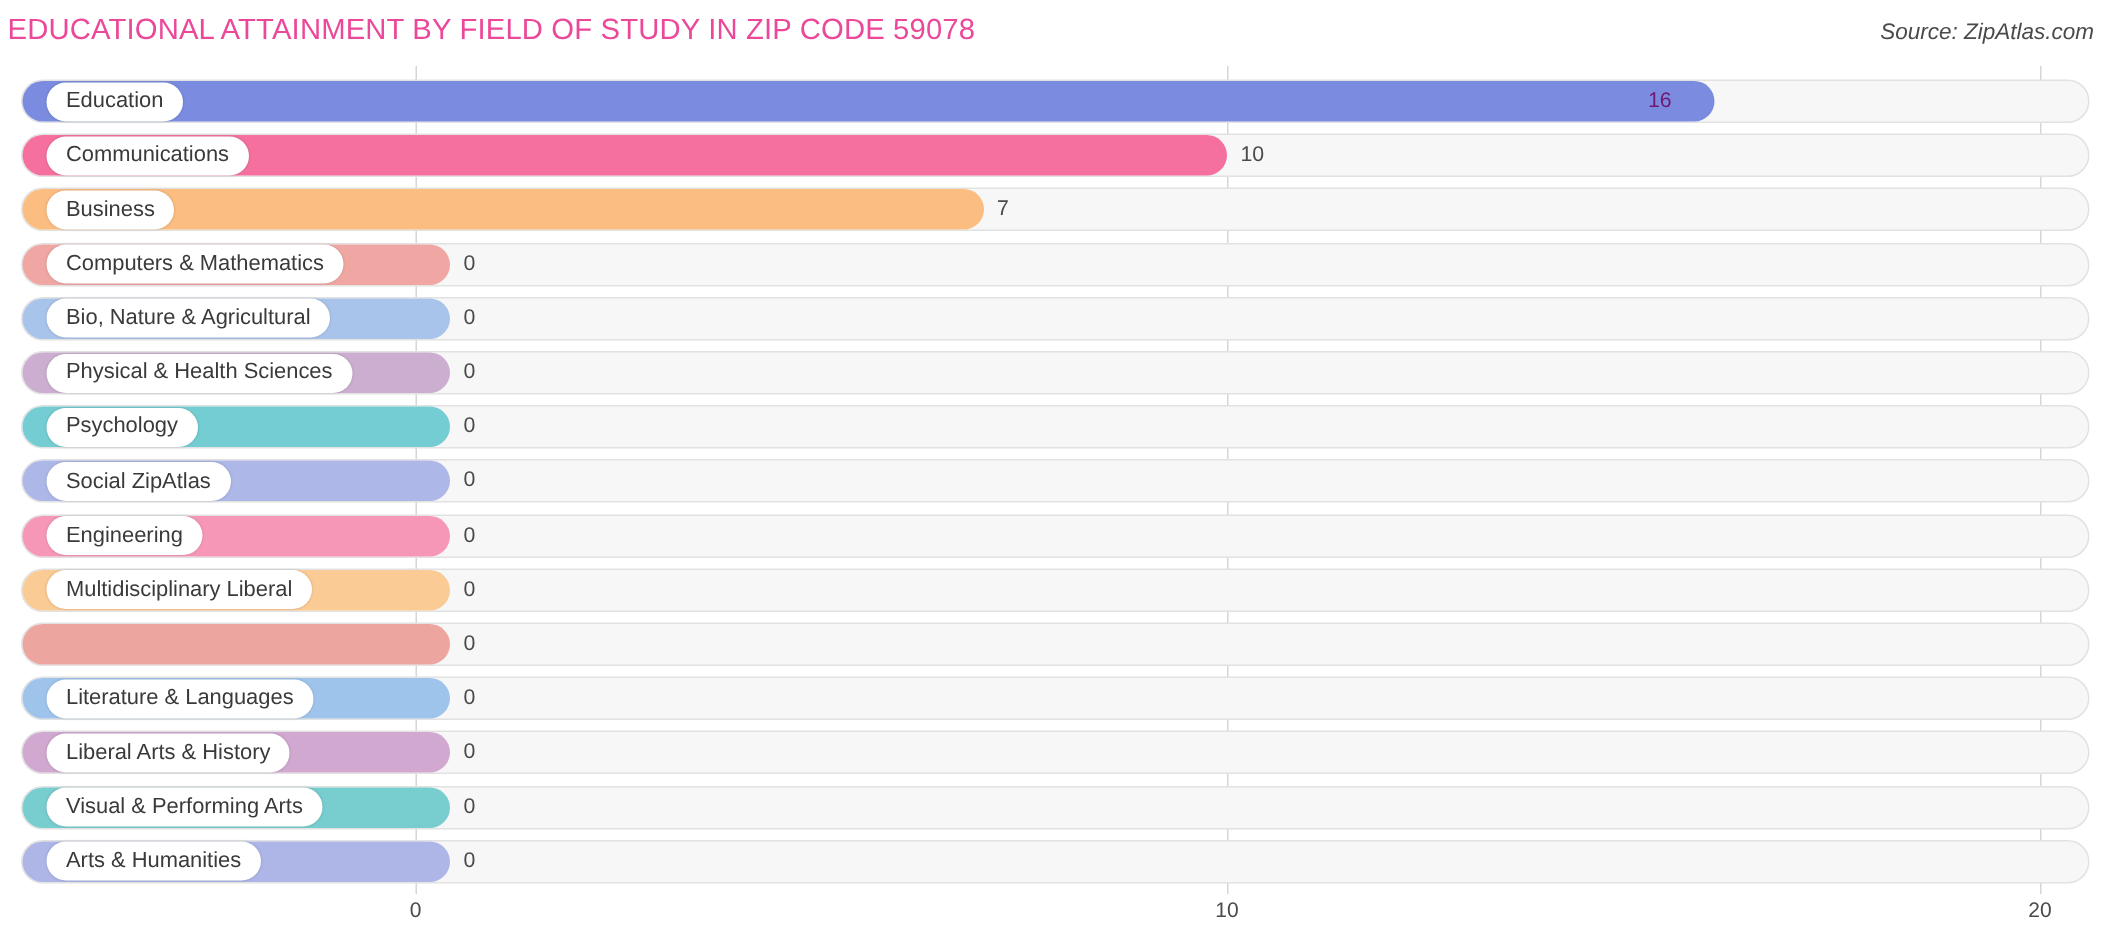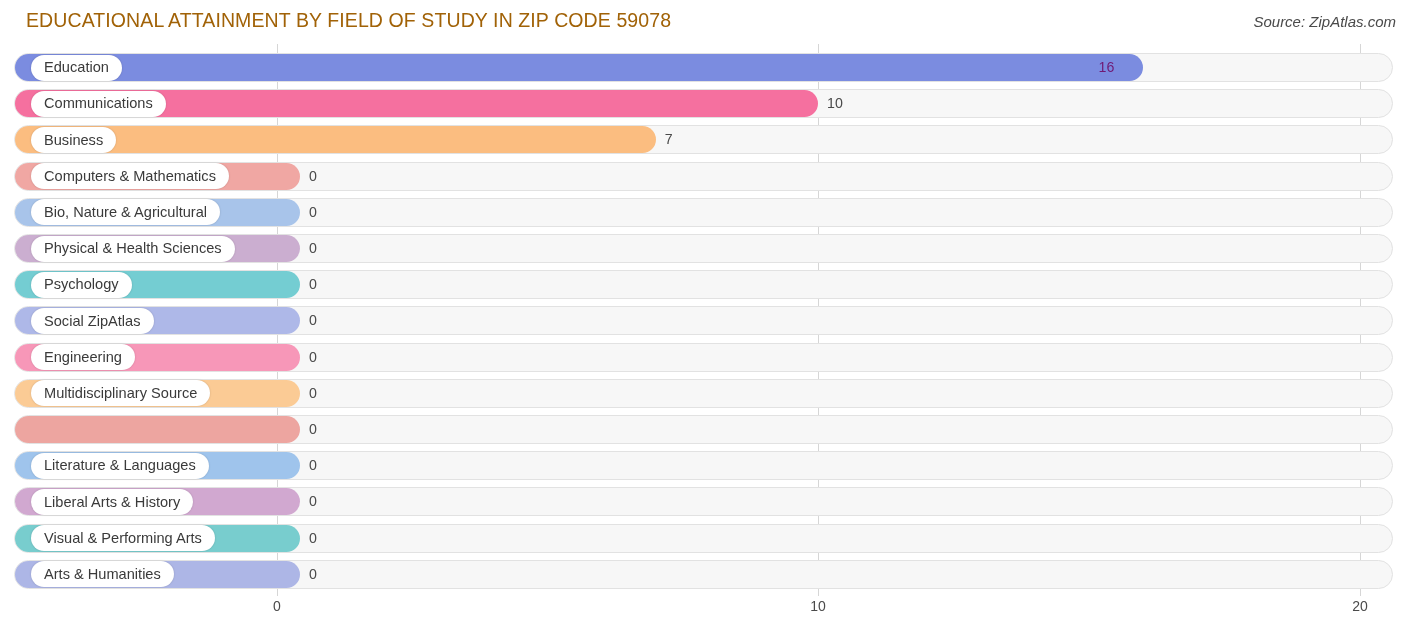--- a/index.html
+++ b/index.html
@@ -23,24 +23,24 @@
 
   
   .header {
     position: absolute;
     left: 0; top: 0;
     width: 1406px;
     height: 44px;
   }
   .chart-title {
     position: absolute;
-    left: 26px;
+    left: 5px;
     top: 9px;
     font-size: 19.5px;
-    color: #a16207;
+    color: #ec4899;
     letter-spacing: 0.1px;
     white-space: nowrap;
   }
   .chart-source {
     position: absolute;
     right: 10px;
     top: 13px;
     font-size: 15px;
     font-style: italic;
     color: #4a4a4a;
@@ -244,21 +244,21 @@
           <div class="bar" style="width: 285px; background: rgb(247, 151, 184);"></div>
           <div class="label-plate">
             <span class="cat-label">Engineering</span>
           </div>
           <div class="value-out" style="left: 309px;">0</div>
         </div>
         <div class="row" style="top: 331.8px;">
           <div class="track"></div>
           <div class="bar" style="width: 285px; background: rgb(251, 203, 149);"></div>
           <div class="label-plate">
-            <span class="cat-label">Multidisciplinary Source</span>
+            <span class="cat-label">Multidisciplinary Liberal</span>
           </div>
           <div class="value-out" style="left: 309px;">0</div>
         </div>
         <div class="row" style="top: 368px;">
           <div class="track"></div>
           <div class="bar" style="width: 285px; background: rgb(237, 165, 160);"></div>
           <div class="value-out" style="left: 309px;">0</div>
         </div>
         <div class="row" style="top: 404.2px;">
           <div class="track"></div>

